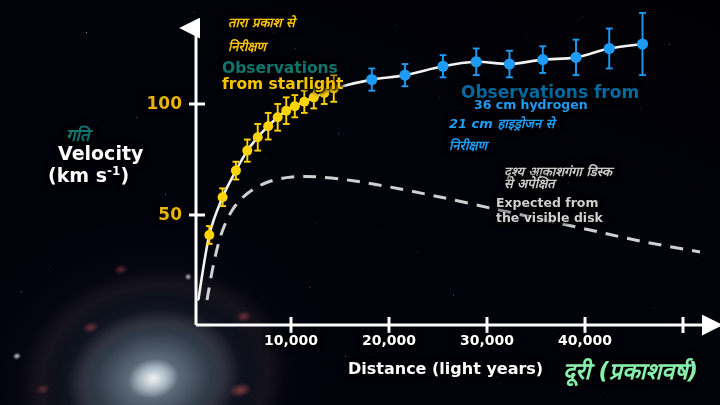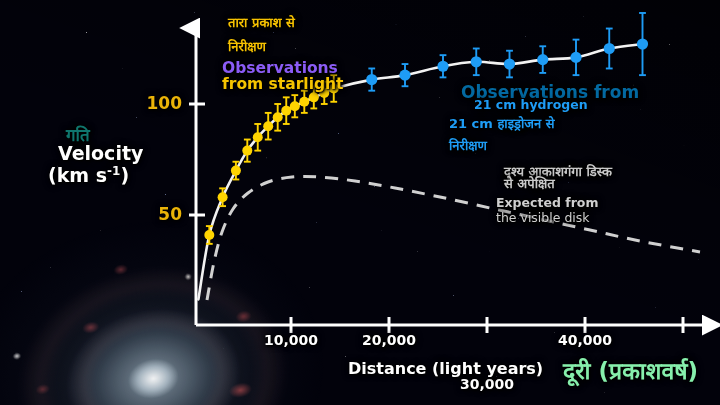--- a/index.html
+++ b/index.html
@@ -116,42 +116,42 @@
       radial-gradient(ellipse 190px 155px at 52% 55%, transparent 52%, rgba(190,115,118,.08) 60%, transparent 72%);
     filter:blur(2px);
   }
 
   
   #plot{position:absolute;inset:0;}
   svg{position:absolute;inset:0;overflow:visible;}
 
   
   .lbl{position:absolute;white-space:nowrap;line-height:1.12;}
-  .hi{font-family:"DejaVu Sans","Liberation Sans",sans-serif;font-weight:700;}
+  .hi{font-family:"DejaVu Sans","Liberation Sans",sans-serif;font-weight:700;font-style:italic;}
   .shadow-dk{text-shadow:0 0 4px #000,0 0 7px #000,1px 1px 2px #000;}
 
   #lbl-velocity-hi{
     left:66px;top:126px;color:#0f766e;font-size:17px;
   }
   #lbl-velocity{
     left:58px;top:143px;color:#ffffff;font-size:19px;font-weight:700;
   }
   #lbl-velocity-unit{
     left:48px;top:165px;color:#ffffff;font-size:19px;font-weight:700;
   }
   sup.u{font-size:12px;vertical-align:super;}
 
   #lbl-star-hi{
     left:228px;top:16px;color:#f7c200;font-size:13px;
   }
   #lbl-star-hi2{
     left:228px;top:40px;color:#f7c200;font-size:13px;
   }
   #lbl-star-en{
-    left:222px;top:60px;color:#8b5cf6;font-size:15.5px;font-weight:700;
+    left:222px;top:60px;color:#0f766e;font-size:15.5px;font-weight:700;
   }
   #lbl-star-en2{
     left:222px;top:76px;color:#f5c400;font-size:15.5px;font-weight:700;
   }
 
   #lbl-h21-en{
     left:461px;top:83px;color:#0369a1;font-size:17px;font-weight:700;
   }
   #lbl-h21-en2{
     left:474px;top:98px;color:#1e9cf5;font-size:12.5px;font-weight:700;
@@ -166,21 +166,21 @@
   #lbl-disk-hi{
     left:504px;top:155px;color:#c9c9c9;font-size:13px;margin-top:10px;
   }
   #lbl-disk-hi2{
     left:504px;top:177px;color:#c9c9c9;font-size:13px;
   }
   #lbl-disk-en{
     left:496px;top:196px;color:#cfcfcf;font-size:12.5px;font-weight:700;
   }
   #lbl-disk-en2{
-    left:496px;top:211px;color:#cfcfcf;font-size:12.5px;font-weight:400;
+    left:496px;top:211px;color:#cfcfcf;font-size:12.5px;font-weight:700;
   }
 
   #lbl-xaxis{
     left:348px;top:360px;color:#ffffff;font-size:16px;font-weight:700;
   }
   #lbl-xaxis-hi{
     left:563px;top:359px;color:#86efac;font-size:23px;
   }
 
   .ytick-label{
@@ -365,34 +365,34 @@
           </g>
         </g>
     </svg>
   </div>
 
   <div class="ytick-label shadow-dk" style="left:130px;top:93px;width:52px;">100</div>
   <div class="ytick-label shadow-dk" style="left:130px;top:204px;width:52px;">50</div>
 
   <div class="xtick-label shadow-dk" style="left:241px;top:332px;width:100px;">10,000</div>
   <div class="xtick-label shadow-dk" style="left:339px;top:332px;width:100px;">20,000</div>
-  <div class="xtick-label shadow-dk" style="left:437px;top:332px;width:100px;margin-top:44px;">30,000</div>
+  <div class="xtick-label shadow-dk" style="left:437px;top:332px;width:100px;">30,000</div>
   <div class="xtick-label shadow-dk" style="left:535px;top:332px;width:100px;">40,000</div>
 
   <div class="lbl hi shadow-dk" id="lbl-velocity-hi">गति</div>
   <div class="lbl shadow-dk" id="lbl-velocity">Velocity</div>
   <div class="lbl shadow-dk" id="lbl-velocity-unit"><span>(km s</span><sup class="u">-1</sup><span>)</span></div>
 
   <div class="lbl hi shadow-dk" id="lbl-star-hi">तारा प्रकाश से</div>
   <div class="lbl hi shadow-dk" id="lbl-star-hi2">निरीक्षण</div>
   <div class="lbl shadow-dk" id="lbl-star-en">Observations</div>
   <div class="lbl shadow-dk" id="lbl-star-en2">from starlight</div>
 
   <div class="lbl shadow-dk" id="lbl-h21-en">Observations from</div>
-  <div class="lbl shadow-dk" id="lbl-h21-en2">21 cm hydrogen</div>
+  <div class="lbl shadow-dk" id="lbl-h21-en2">36 cm hydrogen</div>
   <div class="lbl hi shadow-dk" id="lbl-h21-hi">21 cm हाइड्रोजन से</div>
   <div class="lbl hi shadow-dk" id="lbl-h21-hi2">निरीक्षण</div>
 
   <div class="lbl hi shadow-dk" id="lbl-disk-hi">दृश्य आकाशगंगा डिस्क</div>
   <div class="lbl hi shadow-dk" id="lbl-disk-hi2">से अपेक्षित</div>
   <div class="lbl shadow-dk" id="lbl-disk-en">Expected from</div>
   <div class="lbl shadow-dk" id="lbl-disk-en2">the visible disk</div>
 
   <div class="lbl shadow-dk" id="lbl-xaxis">Distance (light years)</div>
   <div class="lbl hi shadow-dk" id="lbl-xaxis-hi">दूरी (प्रकाशवर्ष)</div>

